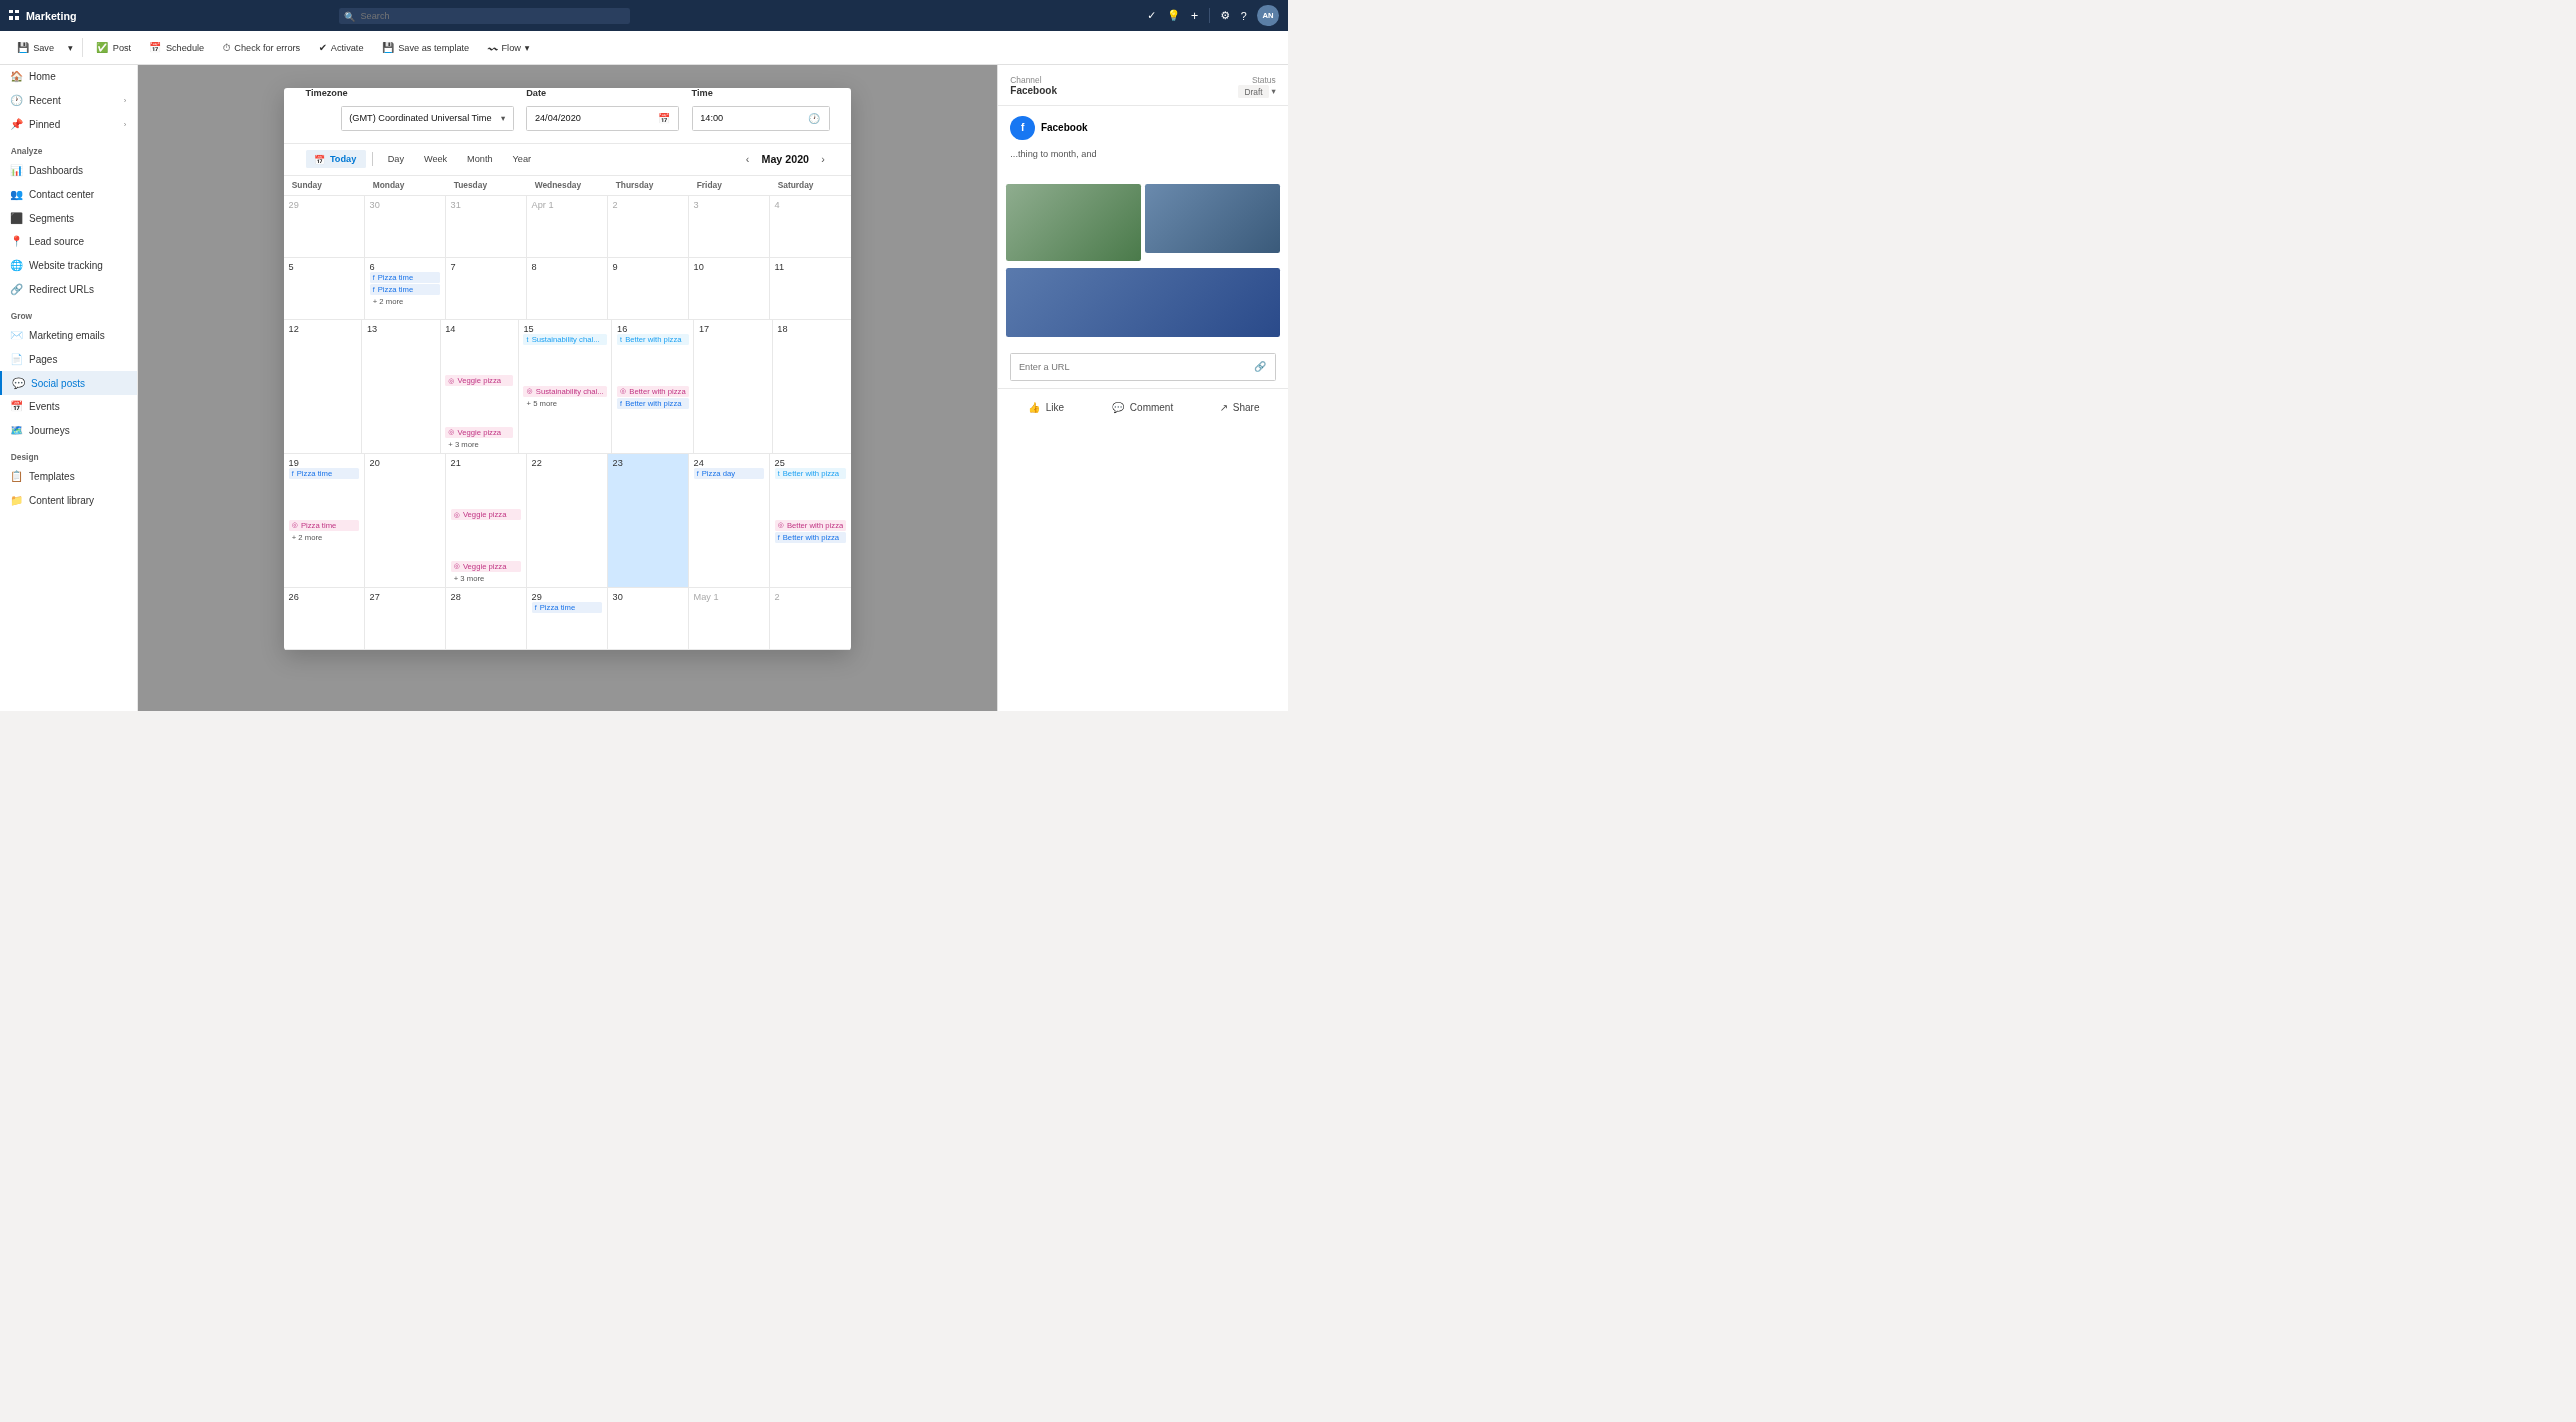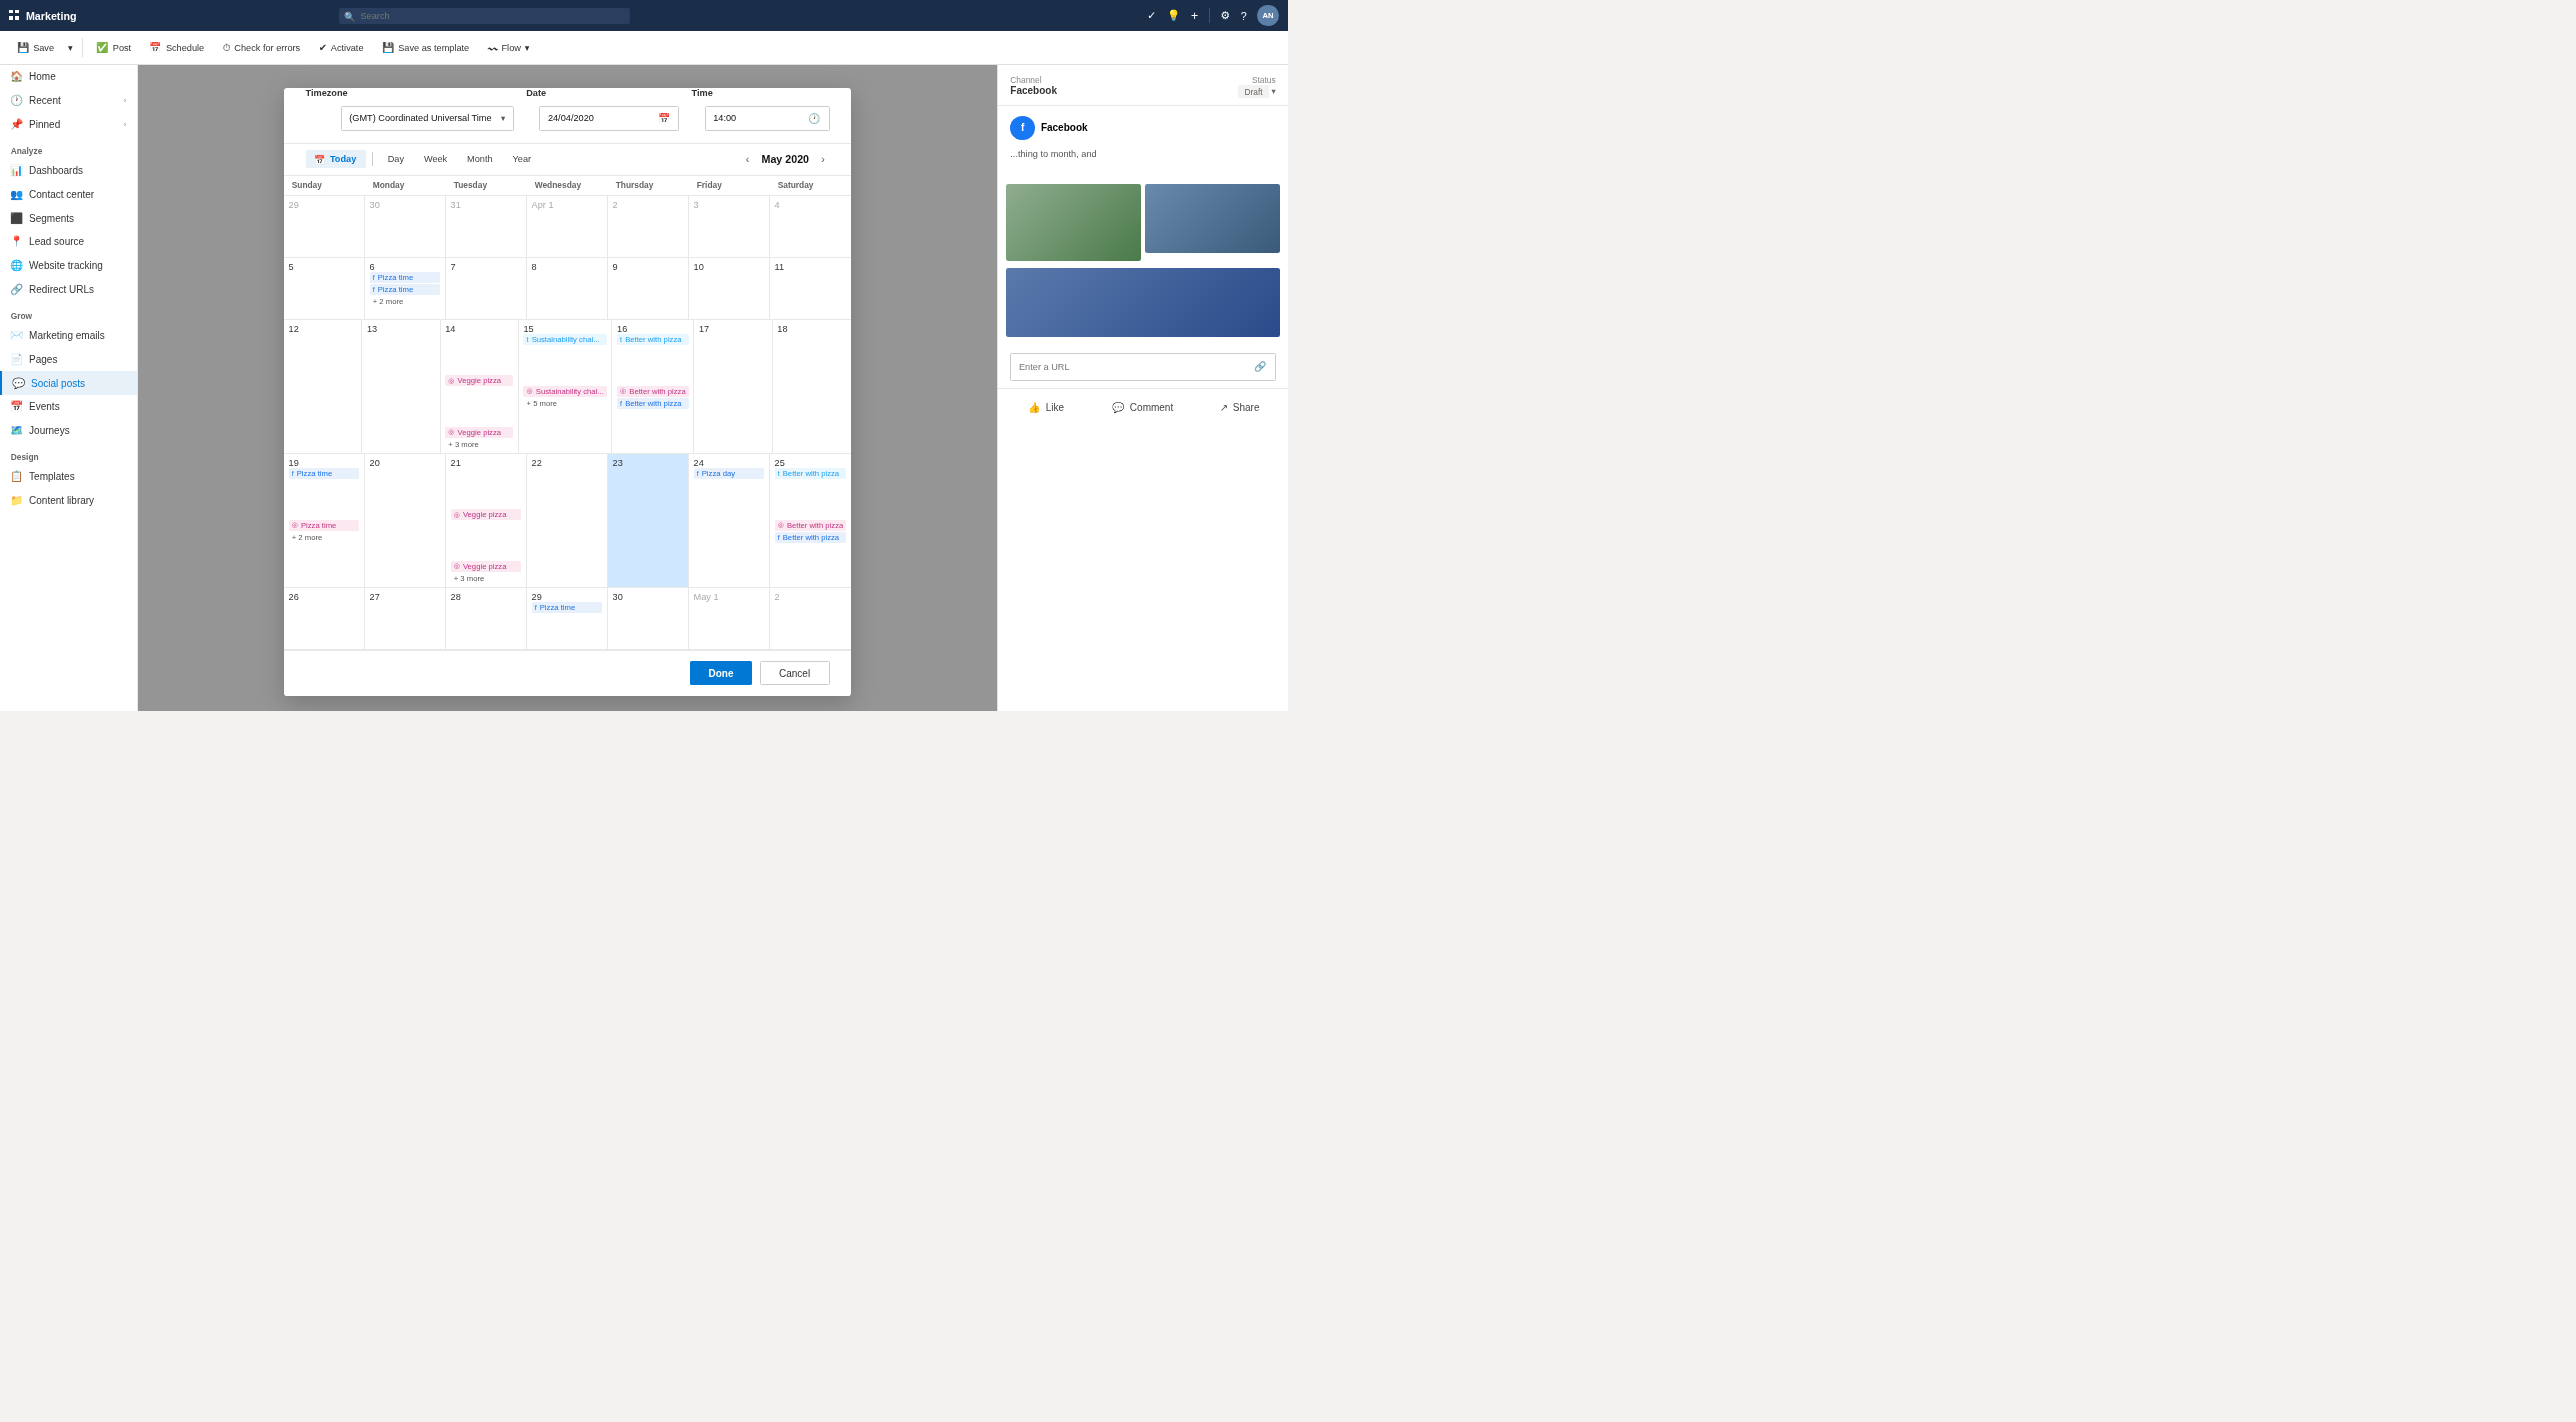--- a/index.html
+++ b/index.html
@@ -63,21 +63,21 @@
     
     .fields-row { display: flex; gap: 12.3px; padding: 0 21.5px 12.3px; align-items: flex-end; }
     .field-group { display: flex; flex-direction: column; gap: 8px; }
     .field-group.timezone { flex: 1; }
     .field-group.date { width: 153px; }
     .field-group.time { width: 138px; }
     .field-label { font-size: 9.2px; font-weight: 600; color: #333; }
     .field-select { display: flex; align-items: center; border: 0.8px solid #ccc; border-radius: 1.5px; padding: 4.6px 7.7px; font-size: 9.2px; cursor: pointer; background: white; height: 24.5px; gap: 4.6px; margin-left: 35px; }
     .field-select .val { flex: 1; color: #111; }
     .field-select .chev { color: #555; font-size: 8.4px; }
-    .field-input { display: flex; align-items: center; border: 0.8px solid #ccc; border-radius: 1.5px; padding: 4.6px 7.7px; font-size: 9.2px; height: 24.5px; gap: 4.6px; margin-left: 13px; }
+    .field-input { display: flex; align-items: center; border: 0.8px solid #ccc; border-radius: 1.5px; padding: 4.6px 7.7px; font-size: 9.2px; height: 24.5px; gap: 4.6px; }
     .field-input .val { flex: 1; color: #111; }
     .field-input .icon { color: #666; font-size: 10px; }
 
     
     .cal-nav { display: flex; align-items: center; padding: 6.1px 21.5px; border-top: 0.8px solid #e8e8e8; border-bottom: 0.8px solid #e8e8e8; }
     .cal-nav-tabs { display: flex; align-items: center; gap: 1.5px; }
     .cal-nav-tab { padding: 3.8px 9.2px; border: none; background: none; font-size: 9.2px; cursor: pointer; color: #444; border-radius: 1.5px; display: flex; align-items: center; gap: 3.8px; }
     .cal-nav-tab.active { background: #e8f0f8; color: #0078d4; font-weight: 600; }
     .cal-nav-sep { width: 0.8px; background: #ccc; height: 14px; margin: 0 4.6px; }
     .cal-month-nav { display: flex; align-items: center; gap: 7.7px; margin-left: auto; }
@@ -465,24 +465,20 @@
                 </div>
               </div>
               <div class="cal-cell"><span class="day-num">30</span></div>
               <div class="cal-cell other-month"><span class="day-num">May 1</span></div>
               <div class="cal-cell other-month"><span class="day-num">2</span></div>
             </div>
 
           </div>
         </div>
 
-        <div class="modal-footer">
-          <button class="btn-done">Done</button>
-          <button class="btn-cancel">Cancel</button>
-        </div>
       </div>
     </div>
   </div>
 
   <div class="right-panel">
     <div class="right-panel-header">
       <div>
         <span style="font-size:8.4px;color:#888;">Channel</span>
         <br>
         <span style="font-weight:600;color:#333;font-size:10px;">Facebook</span>

